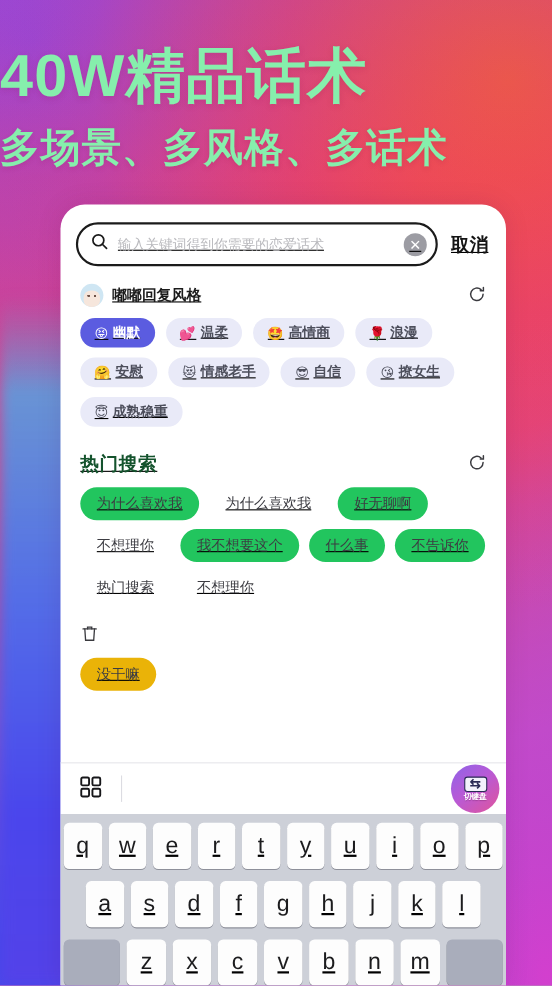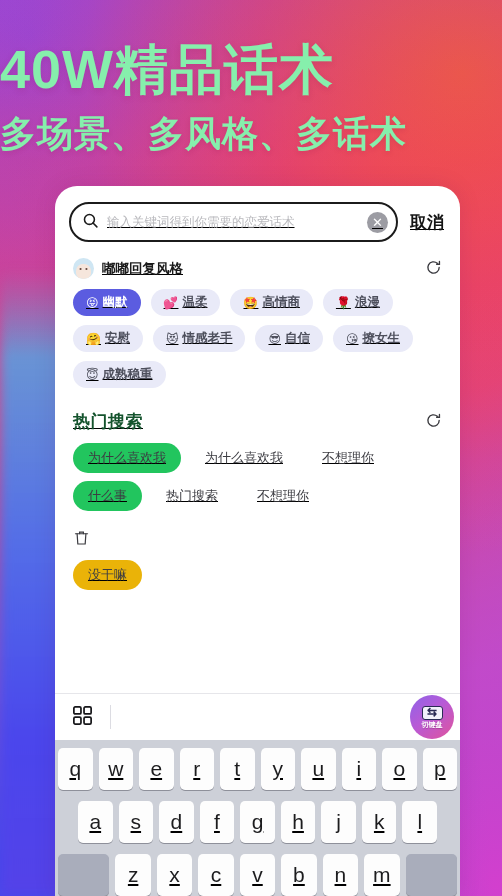--- a/index.html
+++ b/index.html
@@ -449,22 +449,25 @@
           <svg width="17" height="17" viewBox="0 0 24 24" fill="none" stroke="#3a3a3f" stroke-width="1.9" stroke-linecap="round">
             <path d="M20 12a8 8 0 1 1-2.6-5.9"></path>
             <polyline points="20.4,3.4 20.4,7.4 16.4,7.4" fill="none"></polyline>
           </svg>
         </span>
       </button>
     </div>
     <div class="tagwrap" id="hot-list">
         <button class="tag pink">为什么喜欢我</button>
         <button class="tag">为什么喜欢我</button>
+        <button class="tag pink">好无聊啊</button>
         <button class="tag">不想理你</button>
+        <button class="tag pink">我不想要这个</button>
         <button class="tag pink">什么事</button>
+        <button class="tag pink">不告诉你</button>
         <button class="tag">热门搜索</button>
         <button class="tag">不想理你</button>
       </div>
 
     <div class="section-head">
       <button class="icon-btn">
         <span>
           <svg width="17" height="18" viewBox="0 0 24 24" fill="none" stroke="#3a3a3f" stroke-width="1.7" stroke-linecap="round">
             <line x1="3.5" y1="6" x2="20.5" y2="6"></line>
             <path d="M5.8 6 L6.8 20.5 H17.2 L18.2 6"></path>

